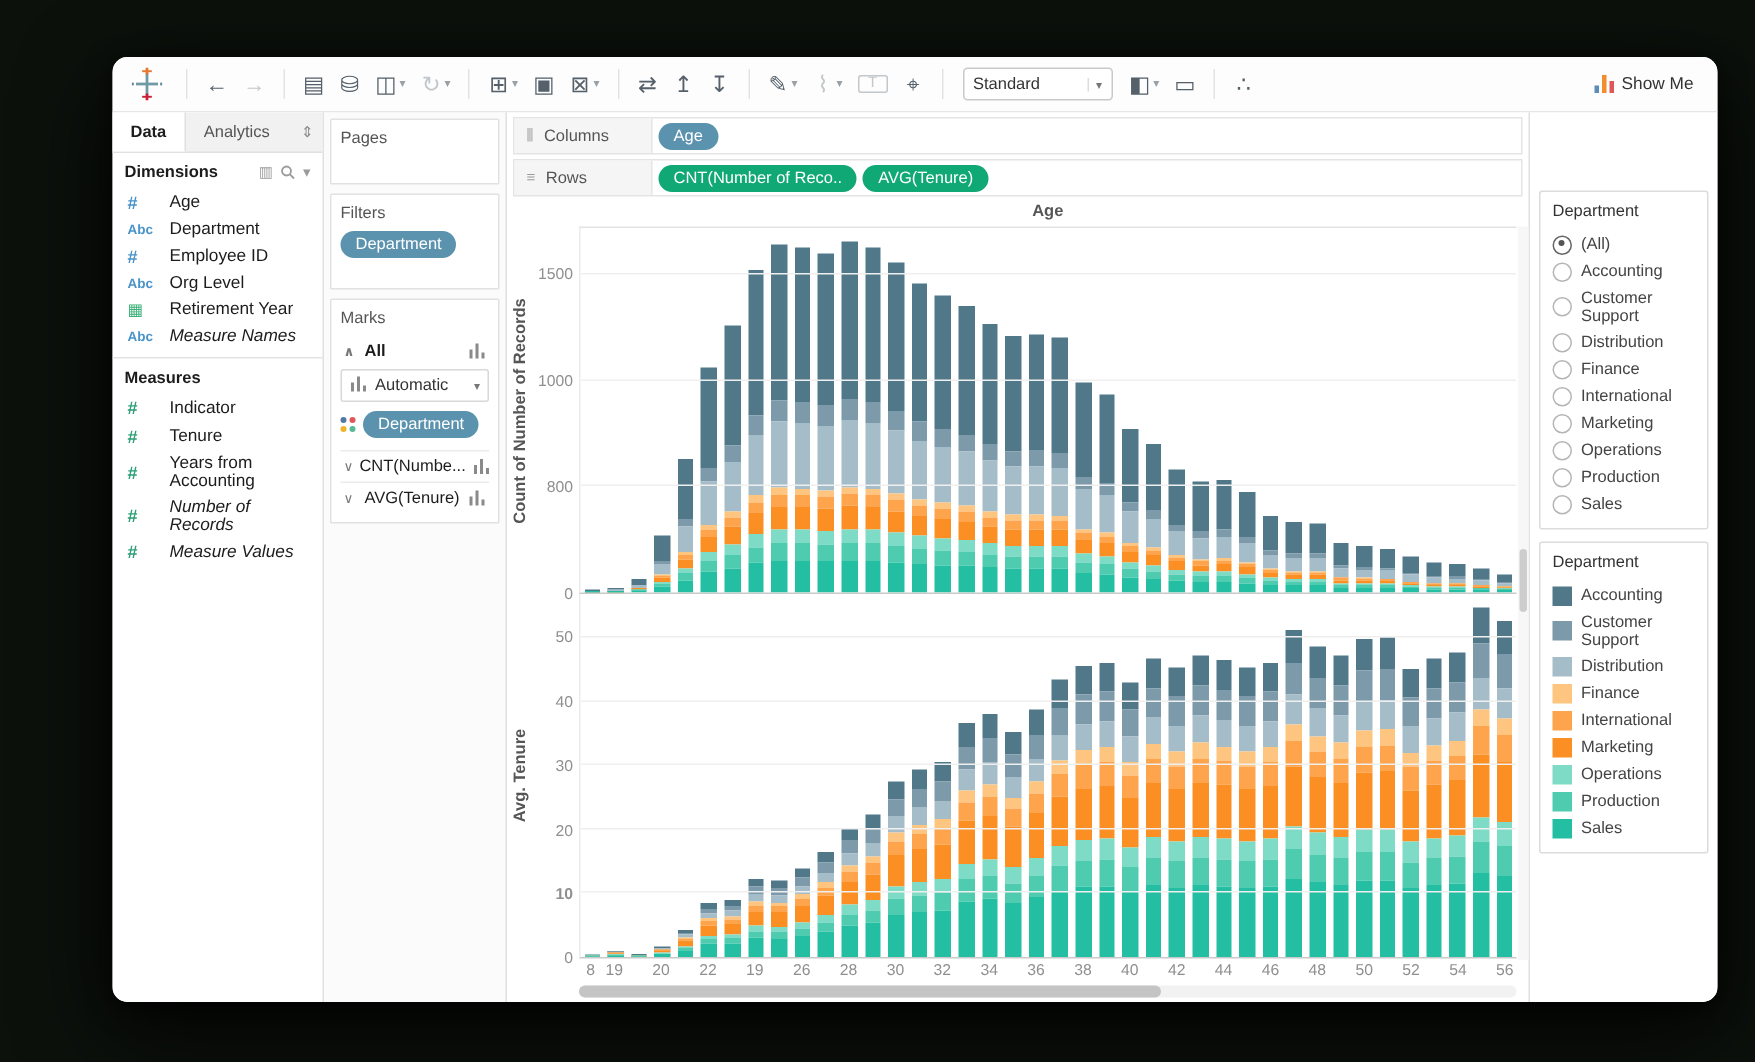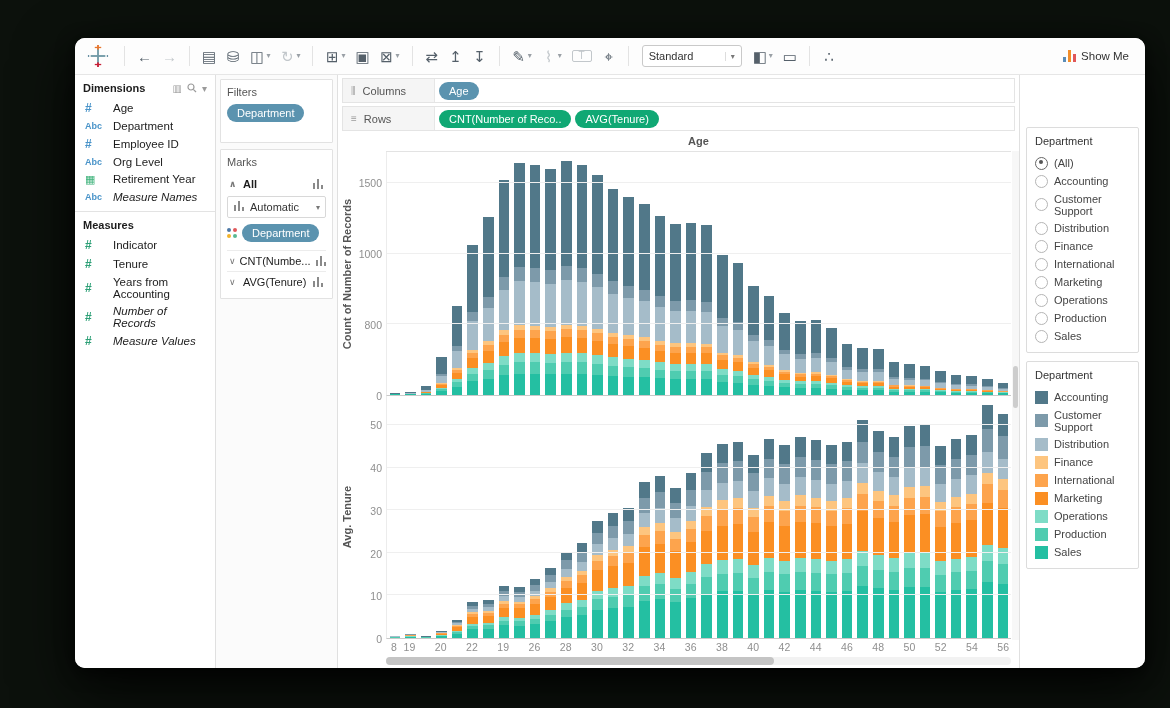--- a/index.html
+++ b/index.html
@@ -237,20 +237,25 @@
           <i></i>
           <i></i>
         </span>
       <span>Show Me</span>
     </div>
   </div>
 
   <div class="content">
 
     <div class="datapane">
+      <div class="dp-tabs">
+        <div class="dp-tab active">Data</div>
+        <div class="dp-tab">Analytics</div>
+        <div class="dp-pin">⇕</div>
+      </div>
       <div class="dp-sec-head">
         <span>Dimensions</span>
         <span class="tools">
           <span>▥</span>
           <svg width="10" height="10" viewBox="0 0 10 10">
             <circle cx="4" cy="4" r="3" fill="none" stroke="#9b9b9b" stroke-width="1.2"></circle>
             <line x1="6.3" y1="6.3" x2="9" y2="9" stroke="#9b9b9b" stroke-width="1.2"></line>
           </svg>
           <span>▾</span>
         </span>
@@ -303,20 +308,23 @@
             <span class="lb italic">Number of Records</span>
           </div>
           <div class="field-row">
             <span class="ficon num-meas">#</span>
             <span class="lb italic">Measure Values</span>
           </div>
         </div>
     </div>
 
     <div class="cards">
+      <div class="card pages">
+        <div class="title">Pages</div>
+      </div>
       <div class="card">
         <div class="title">Filters</div>
         <div id="filter-pills" style="padding-bottom:14px;"><span class="pill dim">Department</span></div>
       </div>
       <div class="card marks">
         <div class="title">Marks</div>
         <div class="mk-layer all">
           <span class="chev">∧</span>
           <span>All</span>
           <span class="mini minibars">
@@ -853,21 +861,21 @@
             </div>
         </div>
 
         <div class="chart bottom" id="chart1">
           <div class="ygutter">
             <div class="ylab">
                 <span class="ylab-text">Avg. Tenure</span>
               </div>
             <div class="yticks">
                 <span class="ytick" style="bottom: 0%;">0</span>
-                <span class="ytick" style="bottom: 17.5439%;">10</span>
+                <span class="ytick" style="bottom: 17.5439%; font-weight: bold;">10</span>
                 <span class="ytick" style="bottom: 35.0877%;">20</span>
                 <span class="ytick" style="bottom: 52.6316%;">30</span>
                 <span class="ytick" style="bottom: 70.1754%;">40</span>
                 <span class="ytick" style="bottom: 87.7193%;">50</span>
               </div>
           </div>
           <div class="plotwrap">
               <div class="plot">
                 <div class="bars">
                   <div class="slot">

